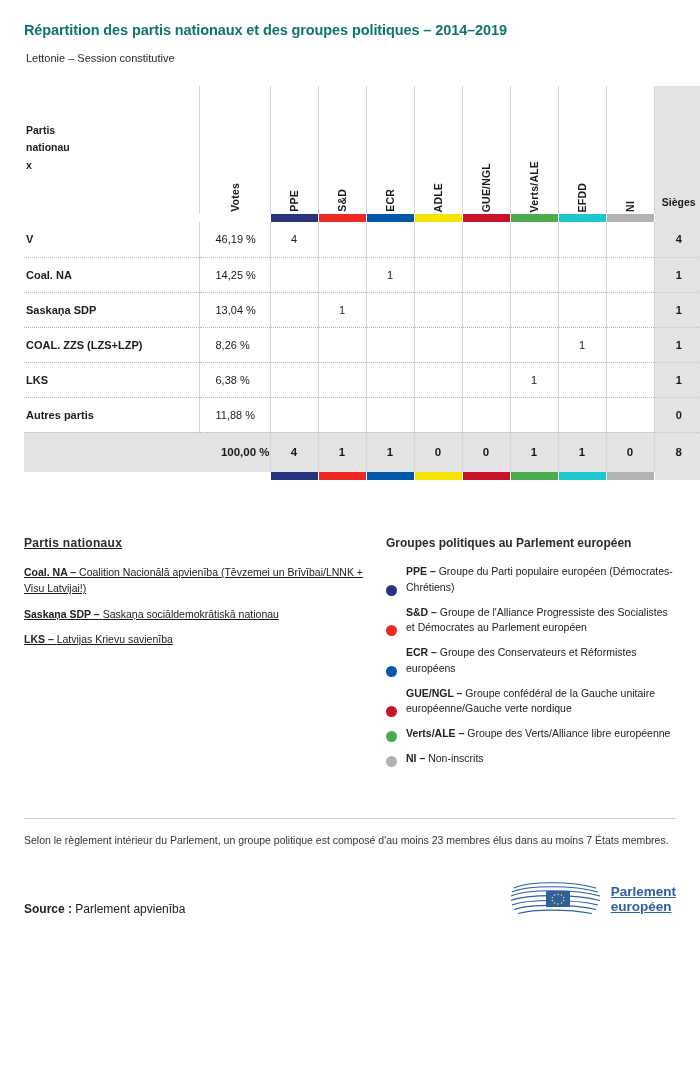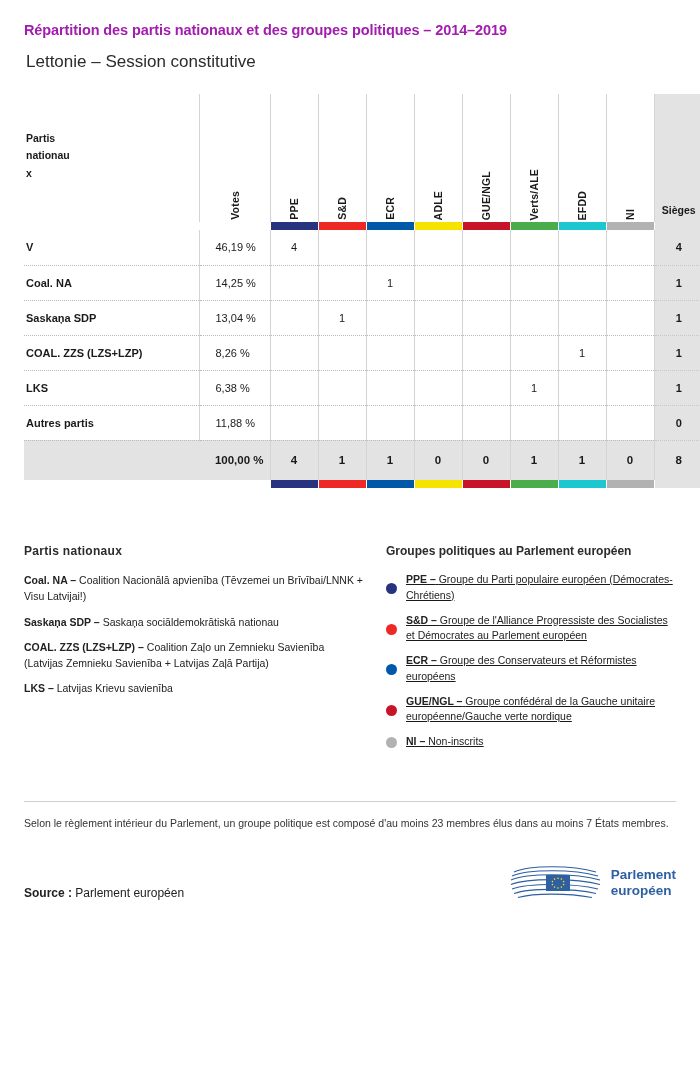--- a/index.html
+++ b/index.html
@@ -12,26 +12,26 @@
     color: #1a1a1a;
     -webkit-font-smoothing: antialiased;
   }
   .page { width: 700px; padding: 0; position: relative; }
 
   
   .header { padding: 22px 24px 0 24px; }
   .title {
     font-size: 14.5px;
     font-weight: bold;
-    color: #a21caf;
+    color: #0f766e;
     letter-spacing: -0.1px;
     margin: 0 0 14px 0;
   }
   .subtitle {
-    font-size: 17px;
+    font-size: 11px;
     font-weight: normal;
     color: #2b2b2b;
     margin: 0 0 22px 2px;
   }
 
   
   .table-wrap { padding: 0 24px; }
   table.seats {
     border-collapse: collapse;
     width: 652px;
@@ -117,56 +117,55 @@
     font-size: 11.5px;
     font-weight: bold;
     background: #e3e3e3;
     text-align: center;
     border-left: 1px solid #d4d4d4;
     border-right: 1px solid #d4d4d4;
     border-top: none;
     padding: 0;
   }
   tr.totalrow td.party { border-left: none; border-right: none; }
-  tr.totalrow td.votes { text-align: center; padding-left: 10px; border-left:none; border-right:1px solid #d4d4d4;}
+  tr.totalrow td.votes { text-align: right; padding-left: 10px; border-left:none; border-right:1px solid #d4d4d4;}
   tr.totalrow td.seats { border-right: none; }
 
   tr.footcolor td { padding: 0; height: 8px; border: none; }
   tr.footcolor td.swatch { border-left: 1px solid #fff; border-right: 1px solid #fff; }
   tr.footcolor td.blank { background: transparent; }
   tr.footcolor td.seats-blank { background: #e3e3e3; }
 
   
   .legend-area {
     display: flex;
     padding: 56px 24px 0 24px;
     gap: 22px;
   }
-  .legend-col-left { width: 340px; }
+  .legend-col-left { width: 340px; text-decoration: underline; }
   .legend-col-right { width: 290px; }
   .legend-title {
     font-size: 12px;
     font-weight: bold;
     color: #2b2b2b;
     margin-bottom: 14px;
     letter-spacing: 0.3px;
   }
   .legend-title.right { letter-spacing: 0; }
   .lg-item {
     font-size: 10.5px;
     line-height: 1.55;
     margin-bottom: 9px;
     color: #222;
   }
   .lg-item b { font-weight: bold; }
   .lg-row {
     display: flex;
-    align-items: center;
+    align-items: flex-end;
     margin-bottom: 9px;
-    text-decoration: underline;
   }
   .dot {
     width: 11px; height: 11px;
     border-radius: 50%;
     flex: 0 0 11px;
     margin-top: 2px;
     margin-right: 9px;
   }
   .lg-text { font-size: 10.5px; line-height: 1.5; color: #222; }
   .lg-text b { font-weight: bold; }
@@ -191,21 +190,21 @@
   .source-text { font-size: 12px; color: #222; }
   .source-text b { font-weight: bold; }
   .logo { display: flex; align-items: center; gap: 9px; }
   .logo-mark { width: 92px; height: 34px; }
   .logo-text {
     font-size: 13.5px;
     line-height: 1.12;
     color: #2e5fa3;
     font-weight: bold;
   }
-  .logo-text span { display: block; }
+  .logo-text span { display: block; text-decoration: underline; }
 </style>
 </head>
 <body>
 
 <div class="page">
 
   <div class="header">
     <div class="title">Répartition des partis nationaux et des groupes politiques – 2014–2019</div>
     <div class="subtitle">Lettonie – Session constitutive</div>
   </div>
@@ -391,24 +390,20 @@
       <div class="legend-title">Partis nationaux</div>
       <div class="lg-item">
         <b>Coal. NA –</b>
         <span>Coalition Nacionālā apvienība (Tēvzemei un Brīvībai/LNNK + Visu Latvijai!)</span>
       </div>
       <div class="lg-item">
         <b>Saskaņa SDP –</b>
         <span>Saskaņa sociāldemokrātiskā nationau</span>
       </div>
       <div class="lg-item">
-        <b>COAL. ZZS (LZS+LZP) –</b>
-        <span>Coalition Zaļo un Zemnieku Savienība (Latvijas Zemnieku Savienība + Latvijas Zaļā Partija)</span>
-      </div>
-      <div class="lg-item">
         <b>LKS –</b>
         <span>Latvijas Krievu savienība</span>
       </div>
     </div>
 
     <div class="legend-col-right">
       <div class="legend-title right">Groupes politiques au Parlement européen</div>
 
       <div class="lg-row">
         <span class="dot" style="background:#27337f"></span>
@@ -429,38 +424,45 @@
         <span class="lg-text">
           <b>ECR –</b>
           <span>Groupe des Conservateurs et Réformistes européens</span>
         </span>
       </div>
       <div class="lg-row">
         <span class="dot" style="background:#c81428"></span>
         <span class="lg-text">
           <b>GUE/NGL –</b>
           <span>Groupe confédéral de la Gauche unitaire européenne/Gauche verte nordique</span>
+        </span>
+      </div>
+      <div class="lg-row">
+        <span class="dot" style="background:#4aac4b"></span>
+        <span class="lg-text">
+          <b>Verts/ALE –</b>
+          <span>Groupe des Verts/Alliance libre européenne</span>
         </span>
       </div>
       <div class="lg-row">
         <span class="dot" style="background:#b2b2b2"></span>
         <span class="lg-text">
           <b>NI –</b>
           <span>Non-inscrits</span>
         </span>
       </div>
     </div>
   </div>
 
   <div class="foot">Selon le règlement intérieur du Parlement, un groupe politique est composé d'au moins 23 membres élus dans au moins 7 États membres.</div>
 
   <div class="source-row">
     <div class="source-text">
       <b>Source :</b>
-      <span>Parlement européen</span>
+      <span>Parlement apvienība</span>
     </div>
     <div class="logo">
       <svg class="logo-mark" viewBox="0 0 92 34">
         <g stroke="#2e5fa3" stroke-width="1.1" fill="none">
           <path d="M4 6 C20 -1, 62 -1, 86 6"></path>
           <path d="M2 10 C18 3, 64 3, 88 10"></path>
           <path d="M1 14 C17 7, 66 7, 90 14"></path>
           <path d="M1 18.5 C17 12, 66 12, 90 18.5"></path>
           <path d="M2 23 C18 17, 64 17, 88 23"></path>
           <path d="M4 27.5 C20 22, 62 22, 86 27.5"></path>

